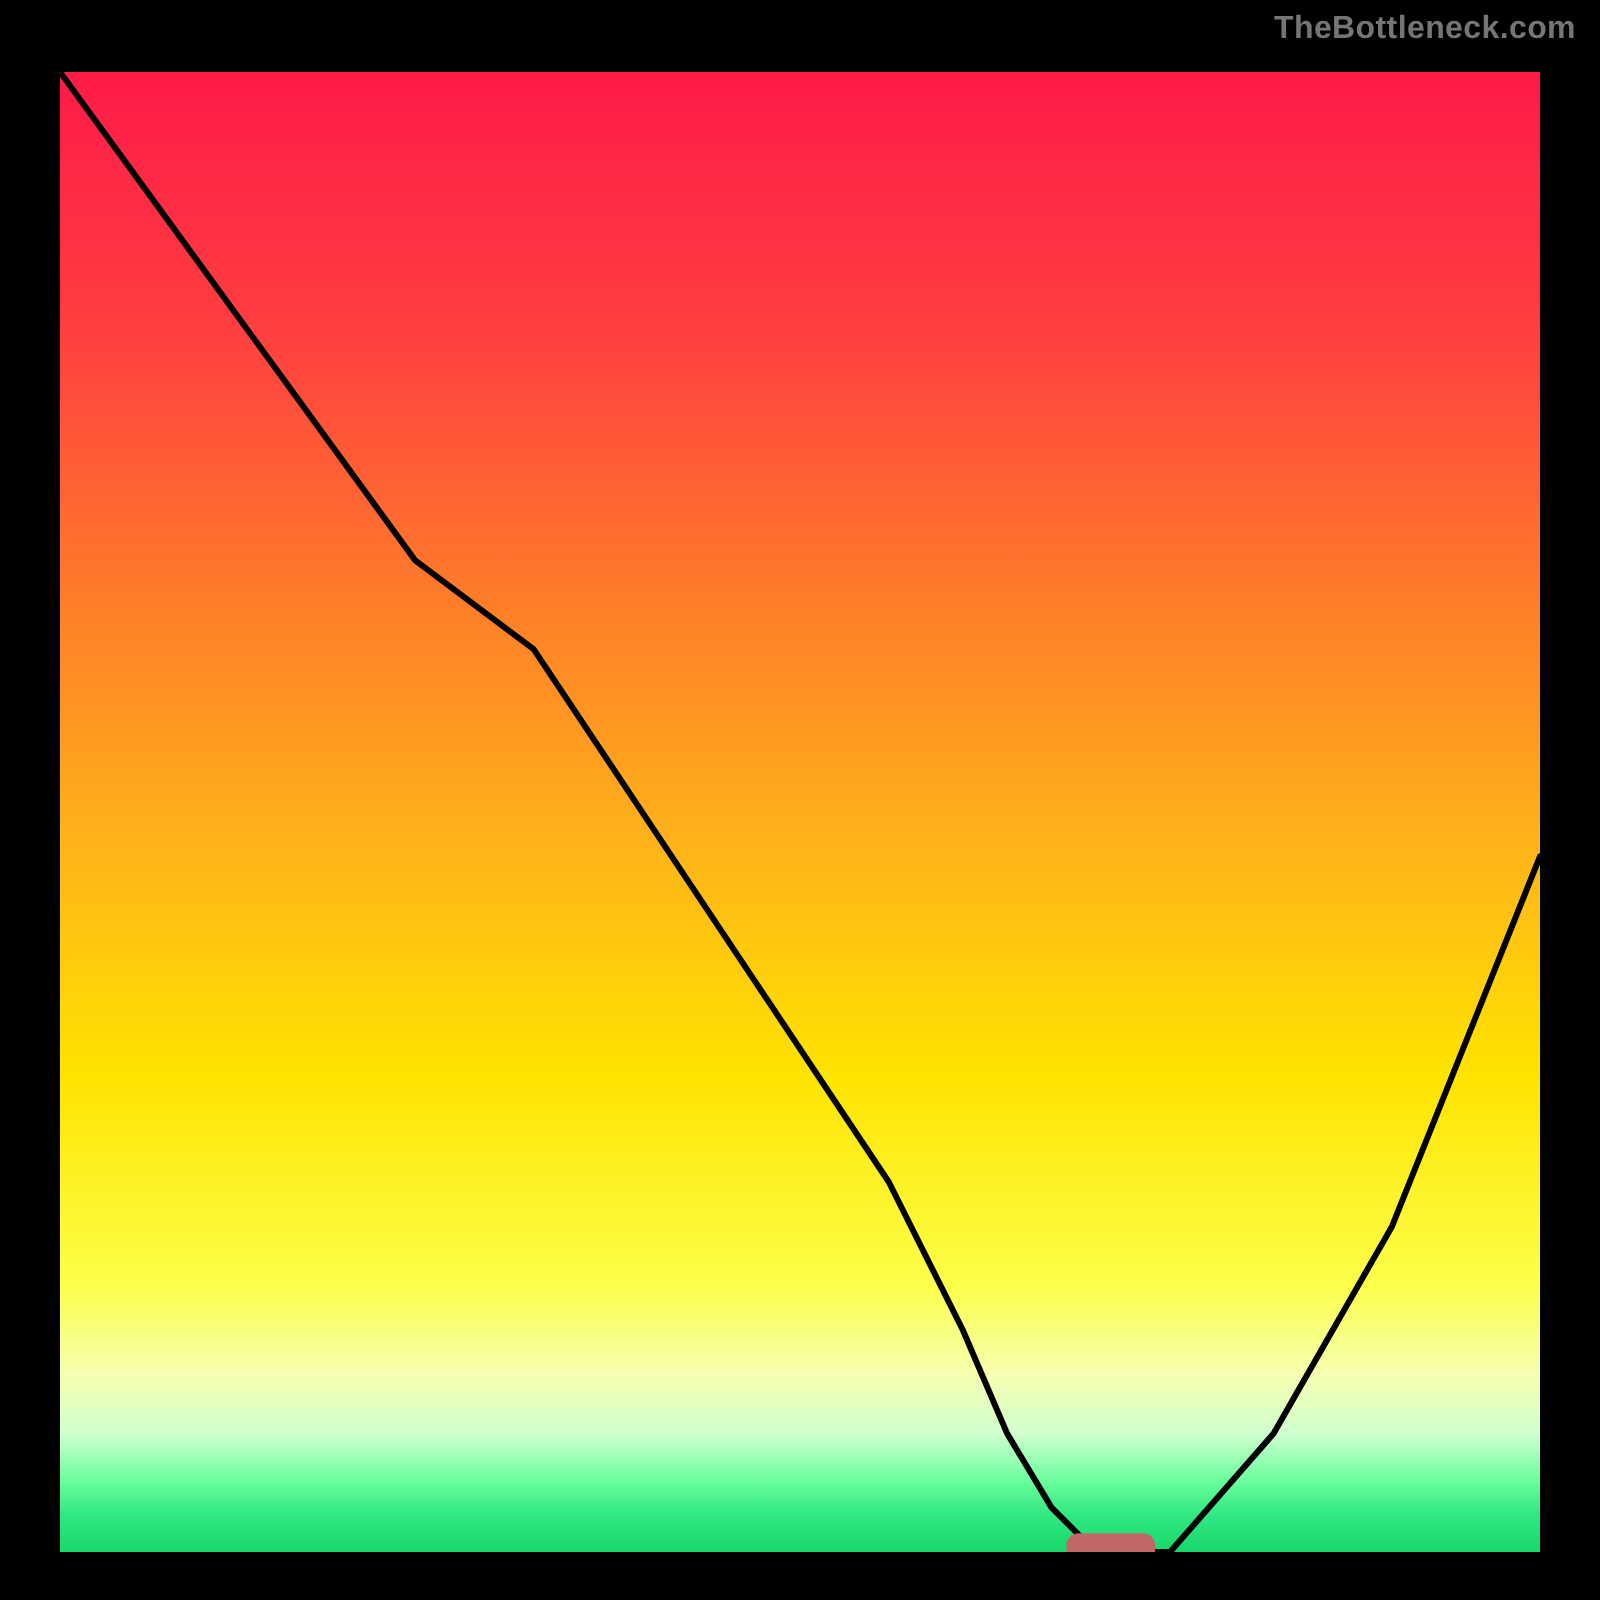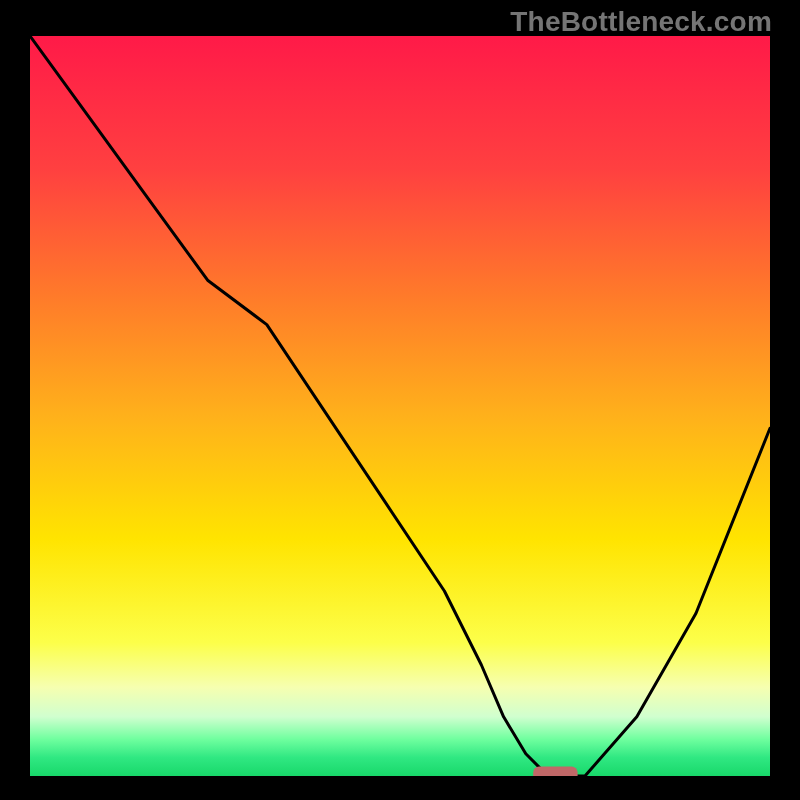--- a/index.html
+++ b/index.html
@@ -12,23 +12,23 @@
   }
   .outer {
     position: relative;
     width: 800px;
     height: 800px;
     background: #000;
   }
   .watermark {
     position: absolute;
     top: 6px;
-    right: 28px;
+    right: 12px;
     font-family: Arial, Helvetica, sans-serif;
-    font-size: 28px;
+    font-size: 16px;
     font-weight: bold;
     color: #757575;
     letter-spacing: 0.2px;
   }
   .plot {
     position: absolute;
     left: 30px;
     top: 36px;
     width: 740px;
     height: 740px;

